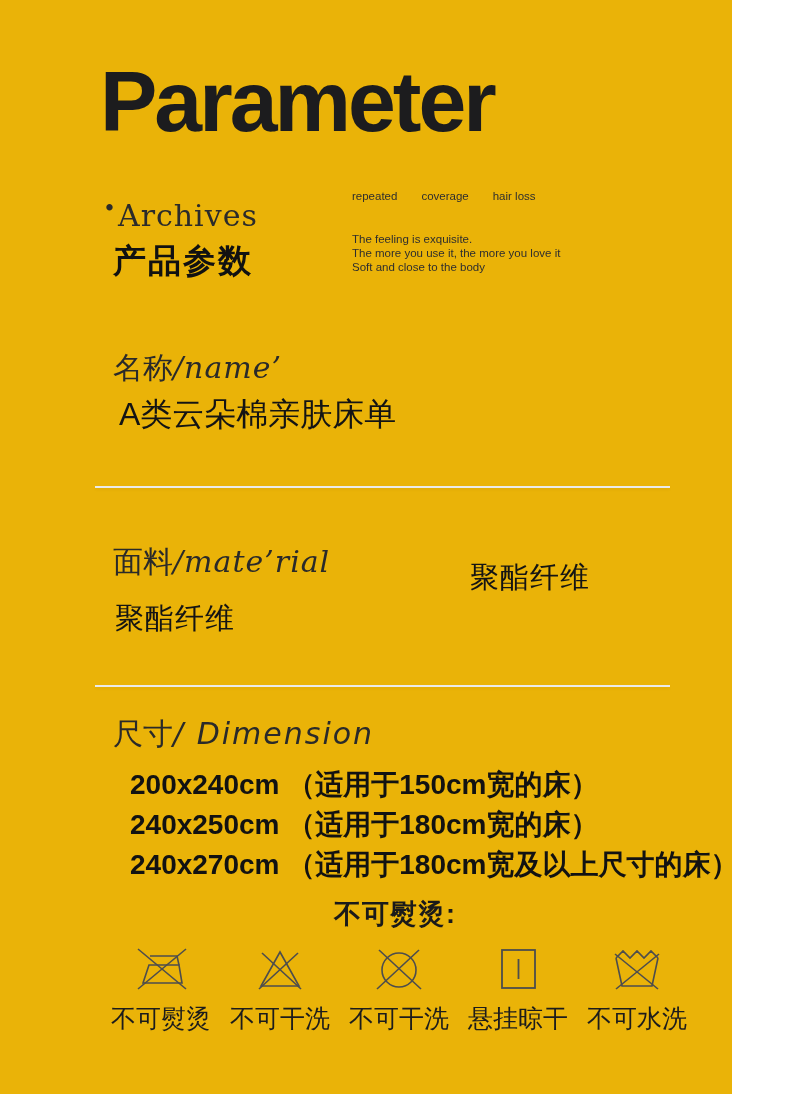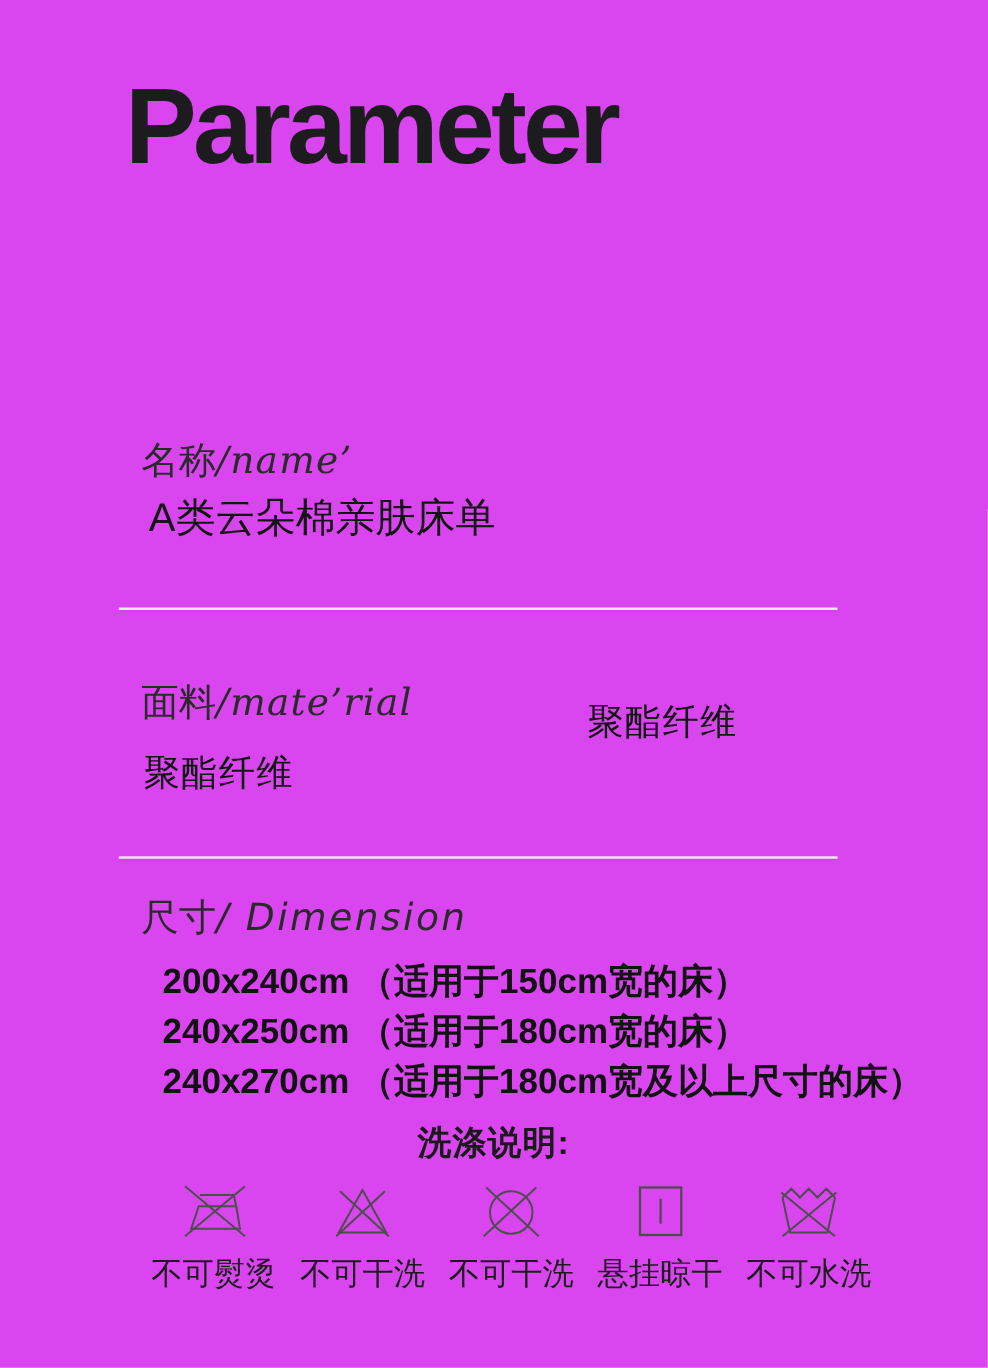--- a/index.html
+++ b/index.html
@@ -1,21 +1,21 @@
 <!DOCTYPE html>
 <html><head>
 <meta charset="utf-8">
 <style>
   html, body { margin: 0; padding: 0; }
   body { background: #ffffff; font-family: "Liberation Sans", sans-serif; }
   .canvas {
     position: relative;
-    width: 790px;
+    width: 732px;
     height: 1094px;
-    background: #d946ef;
+    background: #eab308;
     overflow: hidden;
     color: #1f1f1f;
   }
 
   .title {
     position: absolute;
     left: 100px;
     top: 56px;
     margin: 0;
     font-family: "Liberation Sans", sans-serif;
@@ -120,21 +120,21 @@
     width: 790px;
     text-align: center;
     font-size: 27px;
     font-weight: 600;
     color: #1a1a1a;
     letter-spacing: 1px;
   }
 
   .icons-row {
     position: absolute;
-    left: 116px;
+    left: 106px;
     top: 944px;
     width: 586px;
     display: flex;
     justify-content: space-between;
   }
   .care-item {
     width: 110px;
     display: flex;
     flex-direction: column;
     align-items: center;
@@ -147,21 +147,39 @@
     white-space: nowrap;
   }
 </style>
 </head>
 <body>
 
 <div class="canvas">
 
   <h1 class="title">Parameter</h1>
 
-
+  <div class="archives">
+    <div class="archives-line">
+      <span class="bullet">•</span><span>Archives</span>
+    </div>
+    <div class="subtitle-cn">产品参数</div>
+  </div>
+
+  <div class="info-block">
+    <div class="keywords">
+      <span>repeated</span>
+      <span>coverage</span>
+      <span>hair loss</span>
+    </div>
+    <div class="tagline">
+      <div>The feeling is exquisite.</div>
+      <div>The more you use it, the more you love it</div>
+      <div>Soft and close to the body</div>
+    </div>
+  </div>
 
   <div class="section-name">
     <div class="sec-heading">
       <span class="cn">名称</span><span class="en">/name’</span>
     </div>
     <div class="sec-value">A类云朵棉亲肤床单</div>
   </div>
 
   <div class="divider divider-1"></div>
 
@@ -182,21 +200,21 @@
     <div class="sec-heading">
       <span class="cn">尺寸</span><span class="en">/ Dimension</span>
     </div>
     <div class="size-list">
       <div class="size-line">200x240cm （适用于150cm宽的床）</div>
       <div class="size-line">240x250cm （适用于180cm宽的床）</div>
       <div class="size-line">240x270cm （适用于180cm宽及以上尺寸的床）</div>
     </div>
   </div>
 
-  <div class="washing-title">洗涤说明:</div>
+  <div class="washing-title">不可熨烫:</div>
 
   <div class="icons-row">
 
     <div class="care-item">
       <span>
         <svg width="62" height="50" viewBox="0 0 62 50" fill="none" stroke="#4d4d4d" stroke-width="1.6">
           <polyline points="20,12 47,12 49,21"></polyline>
           <polygon points="13,39 19,21 49,21 52,39"></polygon>
           <line x1="8" y1="5" x2="56" y2="45"></line>
           <line x1="56" y1="5" x2="8" y2="45"></line>

